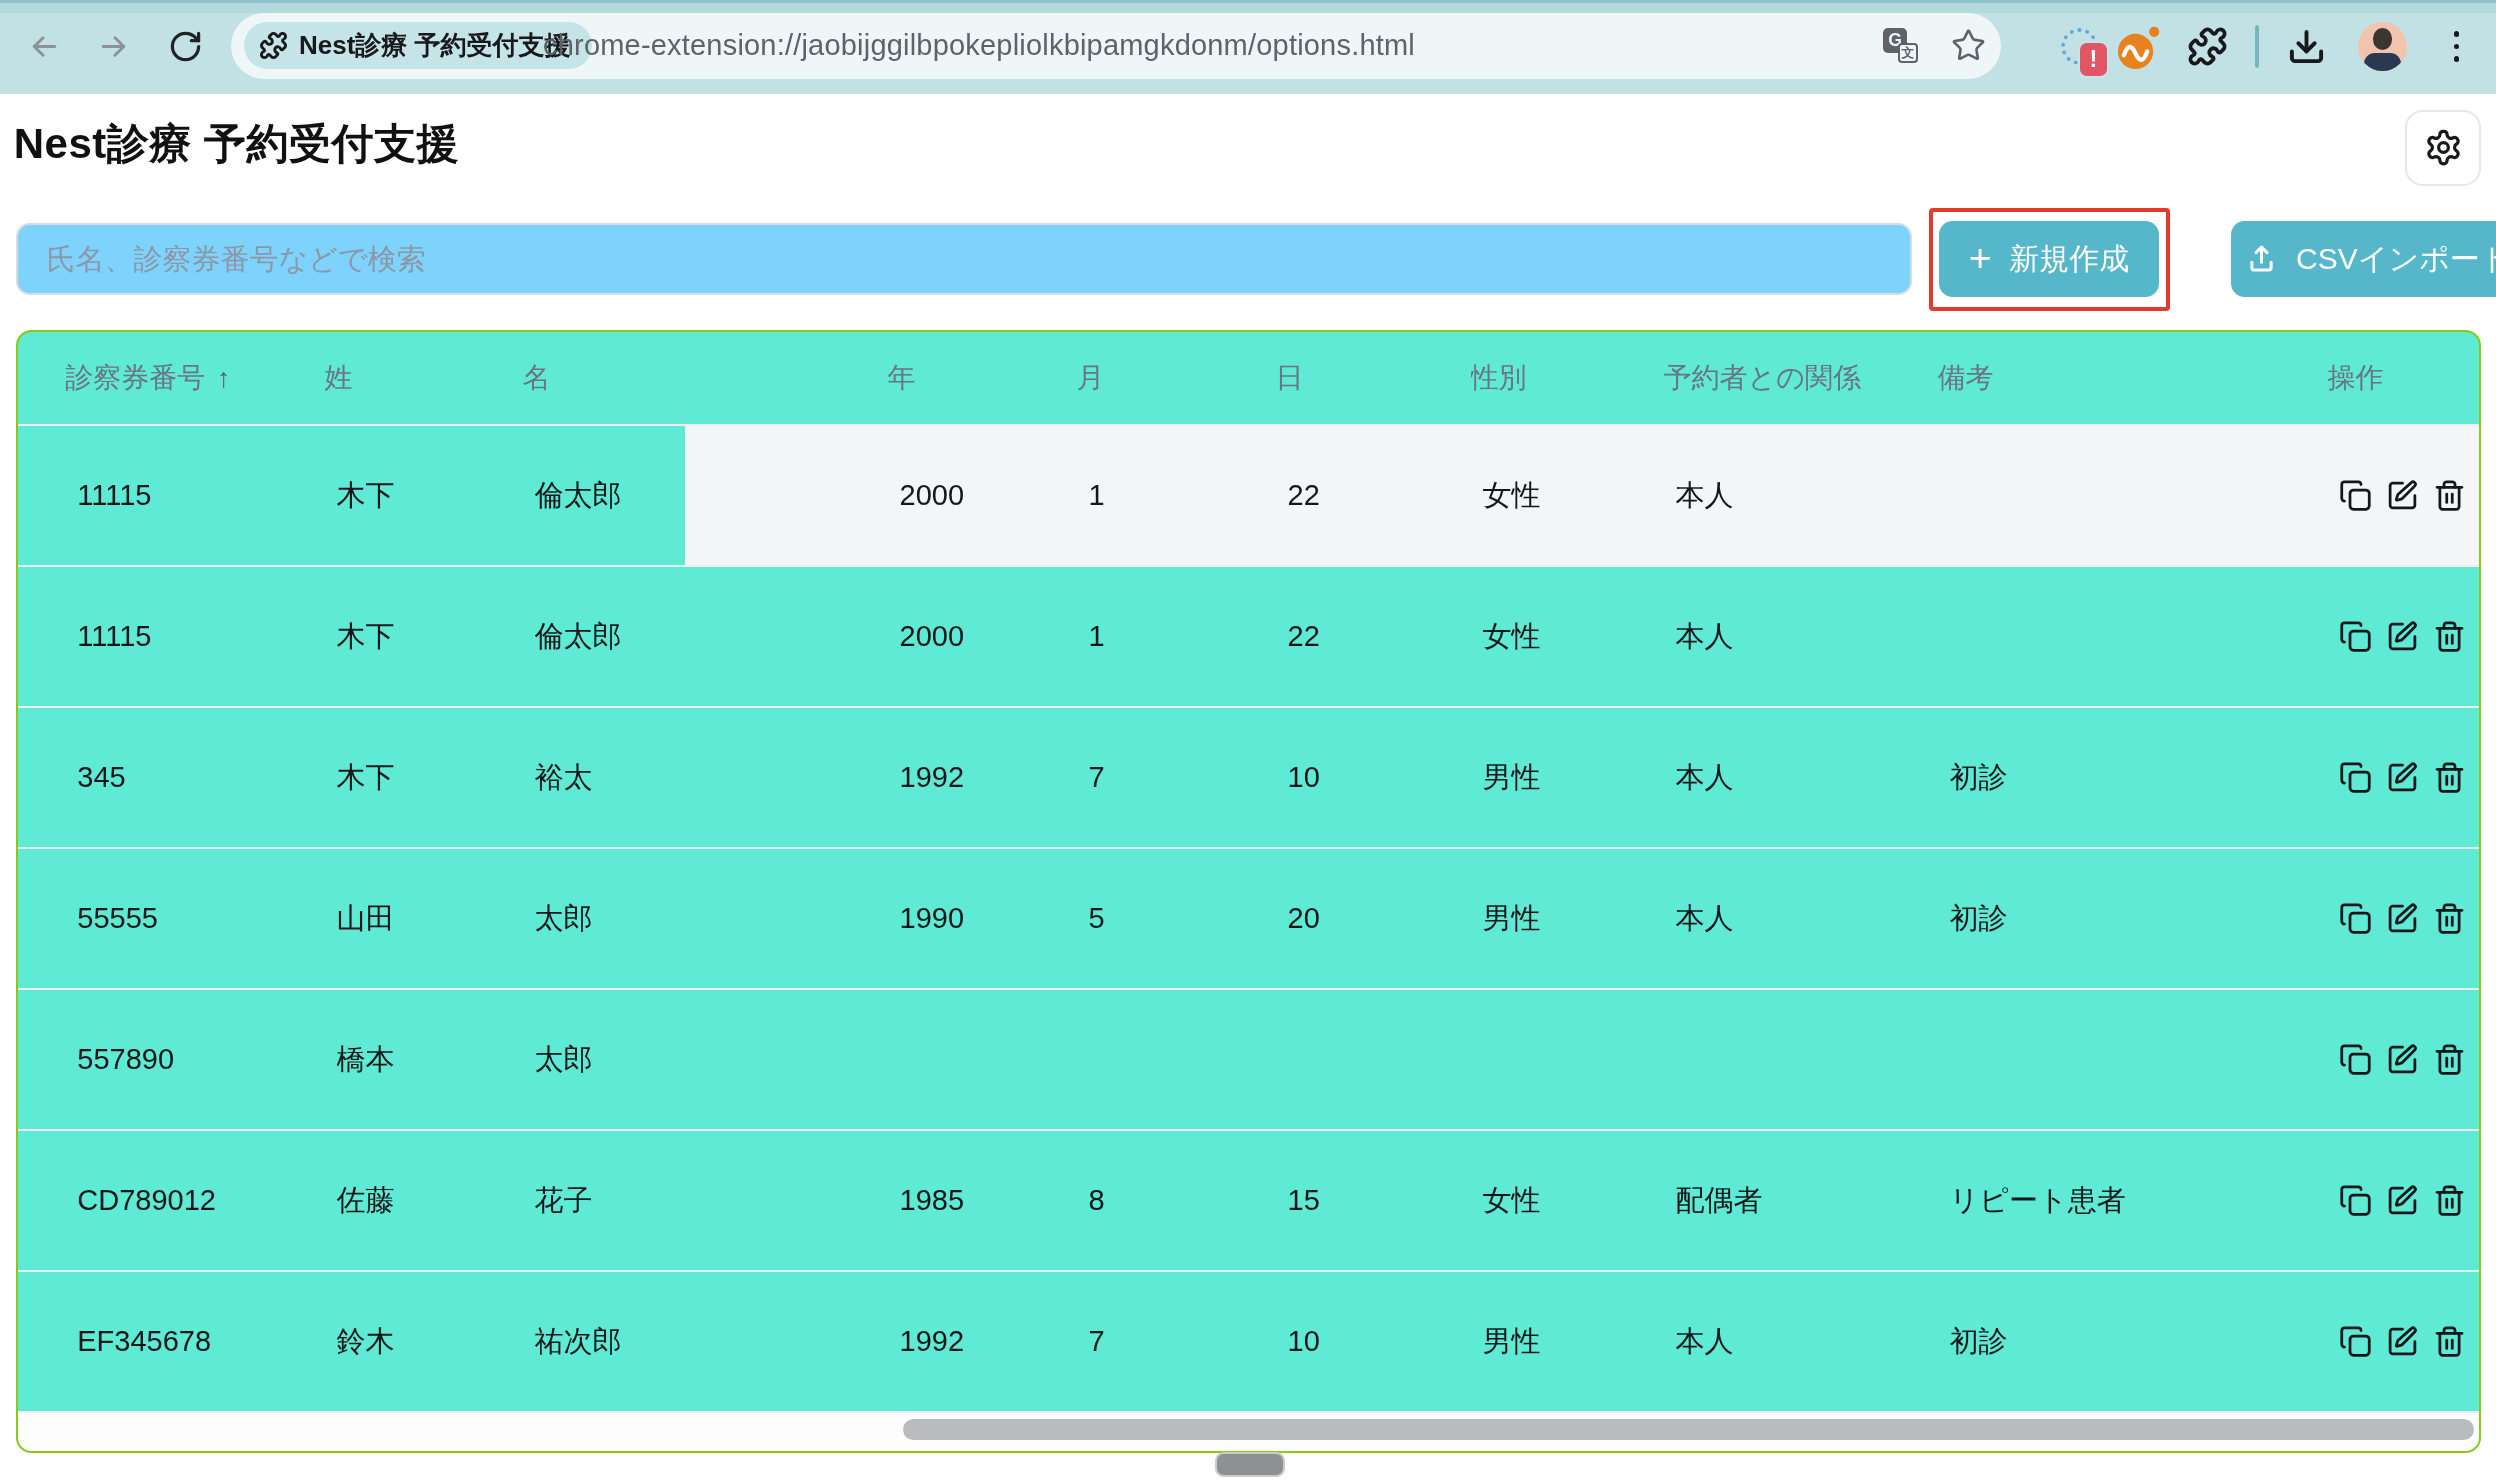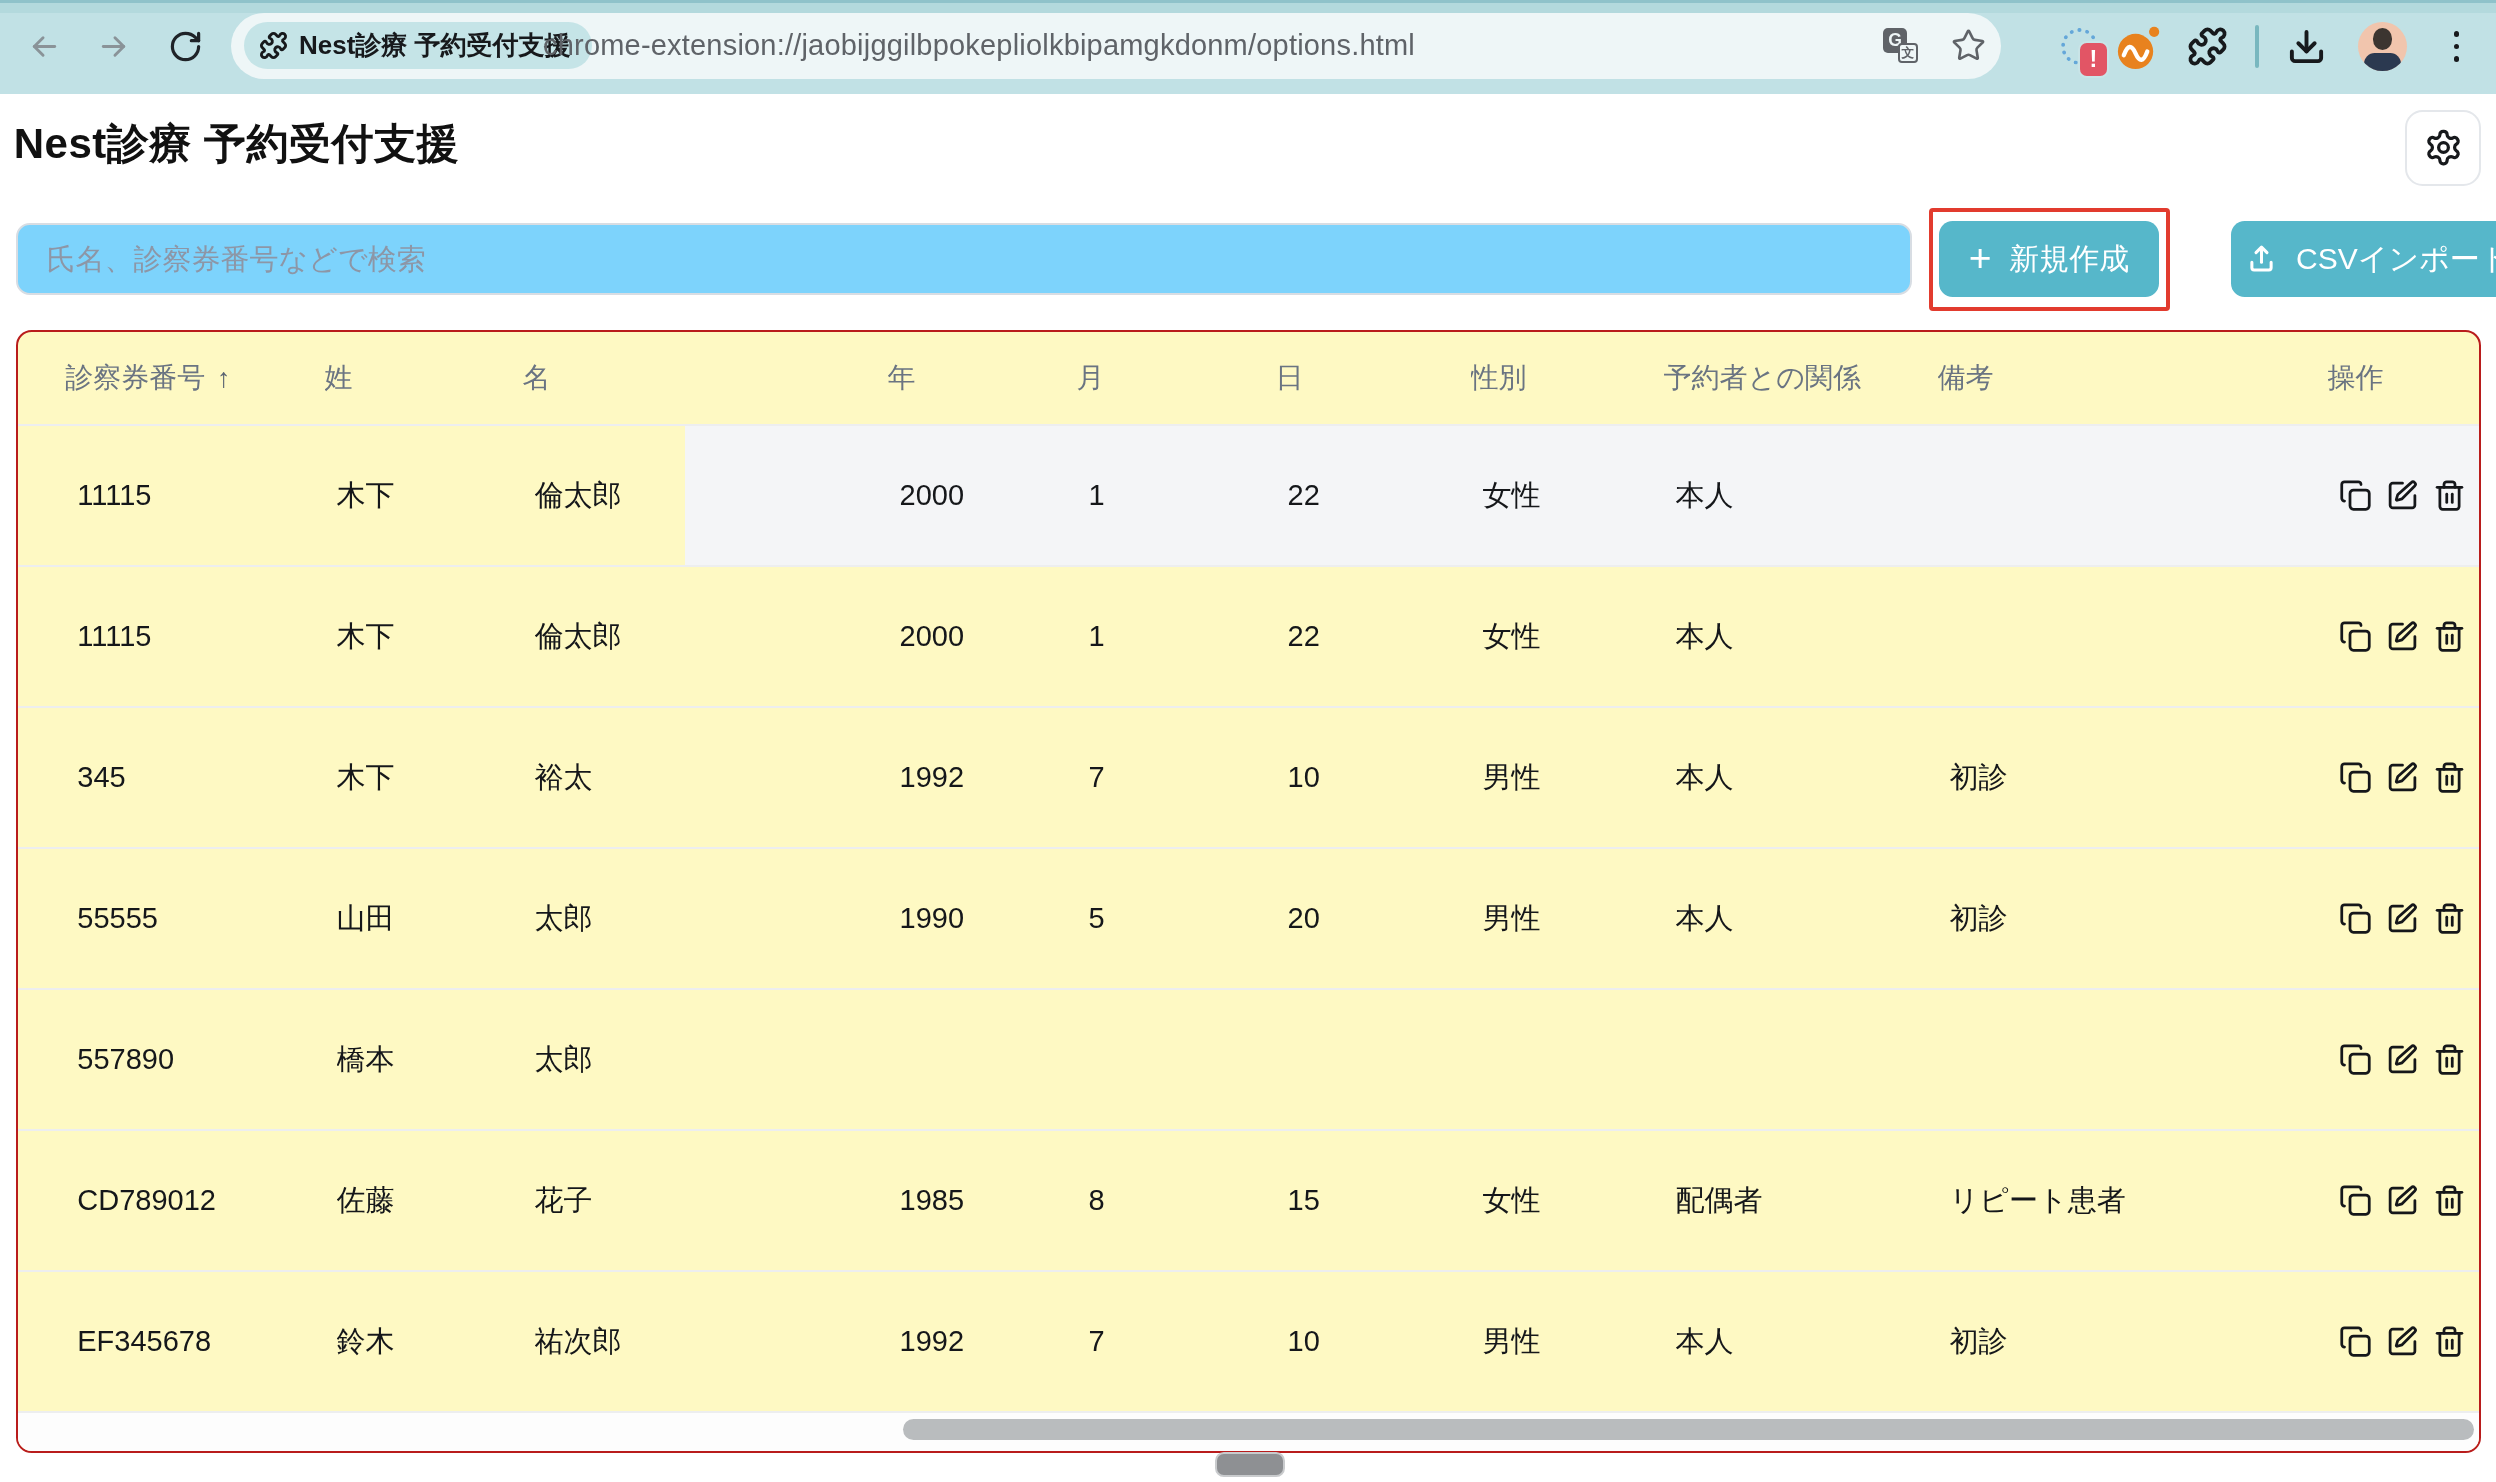--- a/index.html
+++ b/index.html
@@ -63,22 +63,22 @@
 
   .btn{position:absolute;top:127px;height:76px;border:none;border-radius:13.7px;background:var(--accent,#56b7ca);
     color:#fff;font-size:30px;font-weight:500;display:flex;align-items:center;justify-content:center;gap:17.6px;font-family:inherit;}
   .btn-create{left:1939px;width:220px;}
   .btn-csv{left:2187px;width:294px;margin-left:44px;}
   .plus-glyph{font-size:39px;font-weight:300;line-height:1;margin-top:-3.9px;}
   .btn svg{width:33px;height:33px;}
   .annotation{position:absolute;left:1929px;top:114px;width:241px;height:103px;border:4.9px solid var(--annotation-red,#e23b2e);border-radius:3.9px;pointer-events:none;}
 
   
-  .card{position:absolute;left:15.6px;top:236px;width:2465px;height:1123px;border:2px solid #b91c1c;border-radius:15.6px;
-    background:#fef9c3;overflow:hidden;display:flex;flex-direction:column;}
+  .card{position:absolute;left:15.6px;top:236px;width:2465px;height:1123px;border:2px solid #84cc16;border-radius:15.6px;
+    background:#5eead4;overflow:hidden;display:flex;flex-direction:column;}
   .grid{display:grid;grid-template-columns:273px 198px 365px 189px 199px 195px 193px 274px 390px 126px;
     align-items:center;height:100%;position:relative;z-index:1;}
   .thead{height:92px;flex:0 0 92px;padding:0 29px 0 34px;}
   .thead .cell{font-size:28px;color:var(--header-text,#6a7482);font-weight:400;}
   .sort-wrap{display:flex;align-items:center;gap:11.7px;}
   .sort-arrow{font-size:27px;color:#5b6472;}
   .trow{height:141px;flex:0 0 141px;position:relative;padding:0 29px 0 46px;border-top:2px solid #edeeef;}
   .trow .hl{display:none;position:absolute;left:667px;right:0;top:0;bottom:0;background:var(--row-hover,#f4f5f7);z-index:0;}
   .trow.highlighted .hl{display:block;}
   .cell{font-size:29px;color:#15171a;white-space:nowrap;overflow:hidden;}

